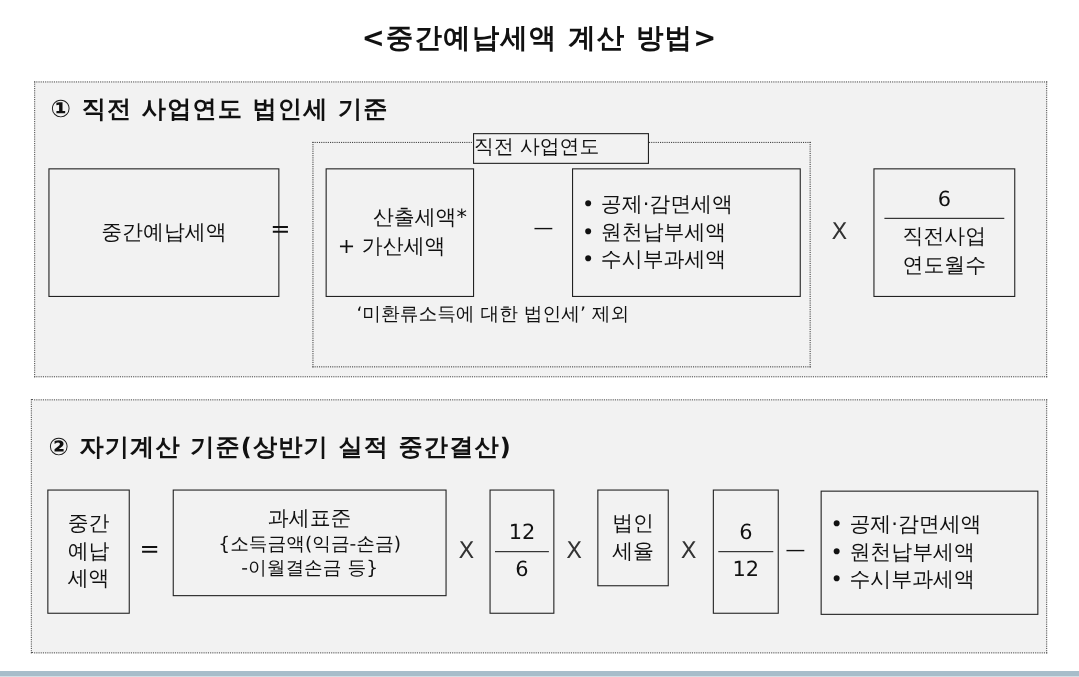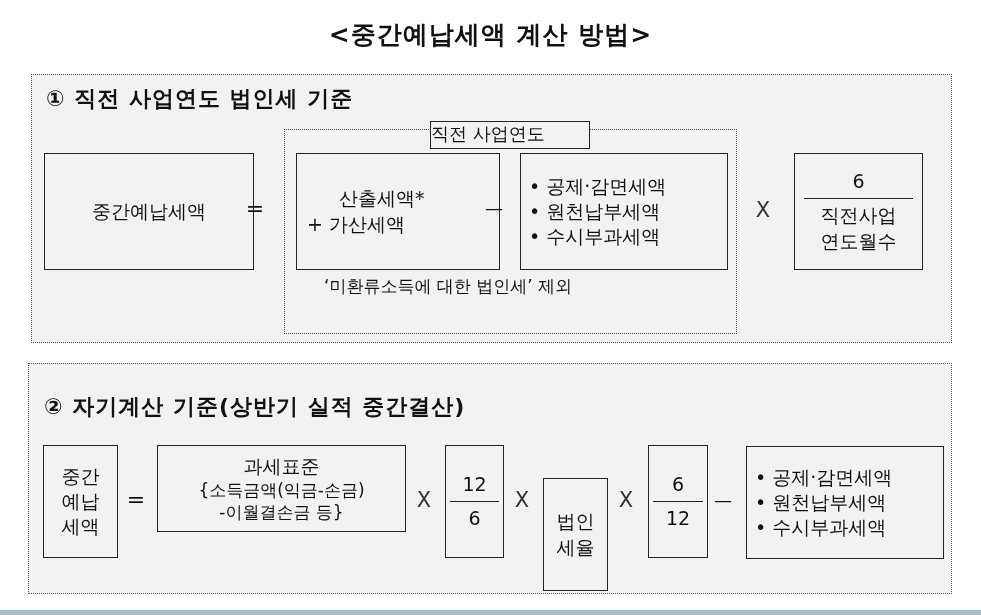--- a/index.html
+++ b/index.html
@@ -46,21 +46,21 @@
 <div class="abs sec-head" style="left:46px; top:84px;">① 직전 사업연도 법인세 기준</div>
 
 <div class="abs box" style="left:44px; top:153px; width:210px; height:117px;">
   <span>중간예납세액</span>
 </div>
 <div class="abs op" style="left:240px; top:196px;">=</div>
 
 <div class="abs dotbox" style="left:284px; top:129px; width:453px; height:205px;"></div>
 <div class="abs label-box" style="left:430px; top:121px; width:160px; height:28px;">직전 사업연도</div>
 
-<div class="abs box left" style="left:296px; top:153px; width:204px; height:117px; padding-left:10px;">
+<div class="abs box left" style="left:296px; top:153px; width:135px; height:117px; padding-left:10px;">
   <span style="padding-left:32px;">산출세액*</span>
   <span>+ 가산세액</span>
 </div>
 <div class="abs op" style="left:479px; top:197px; font-size:18px;">—</div>
 
 <div class="abs box left" style="left:520px; top:153px; width:208px; height:117px; padding-left:8px;">
   <span>• 공제·감면세액</span>
   <span>• 원천납부세액</span>
   <span>• 수시부과세액</span>
 </div>
@@ -81,37 +81,37 @@
 <div class="abs section" style="left:28px; top:363px; width:924px; height:231px;"></div>
 <div class="abs sec-head" style="left:44px; top:392px;">② 자기계산 기준(상반기 실적 중간결산)</div>
 
 <div class="abs box" style="left:43px; top:445px; width:75px; height:113px;">
   <span>중간</span>
   <span>예납</span>
   <span>세액</span>
 </div>
 <div class="abs op" style="left:121px; top:487px;">=</div>
 
-<div class="abs box" style="left:157px; top:445px; width:249px; height:87px;text-align:right;">
+<div class="abs box" style="left:157px; top:445px; width:249px; height:97px;text-align:right;">
   <span>과세표준</span>
   <span style="font-size:17px;">{소득금액(익금-손금)</span>
   <span style="font-size:17px;">-이월결손금 등}</span>
 </div>
 
 <div class="abs times" style="left:411px; top:488px;">X</div>
 
 <div class="abs box" style="left:445px; top:445px; width:59px; height:113px;">
   <span>12</span>
   <div class="frac-line"></div>
   <span>6</span>
 </div>
 
 <div class="abs times" style="left:509px; top:488px;">X</div>
 
-<div class="abs box" style="left:543px; top:445px; width:65px; height:113px;margin-top:33px;">
+<div class="abs box" style="left:543px; top:445px; width:65px; height:88px;">
   <span>법인</span>
   <span>세율</span>
 </div>
 
 <div class="abs times" style="left:613px; top:488px;">X</div>
 
 <div class="abs box" style="left:648px; top:445px; width:60px; height:113px;">
   <span>6</span>
   <div class="frac-line"></div>
   <span>12</span>

